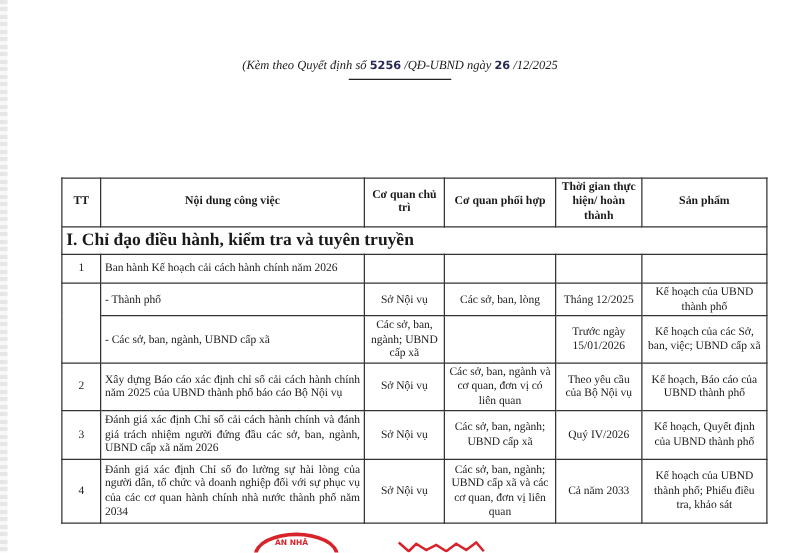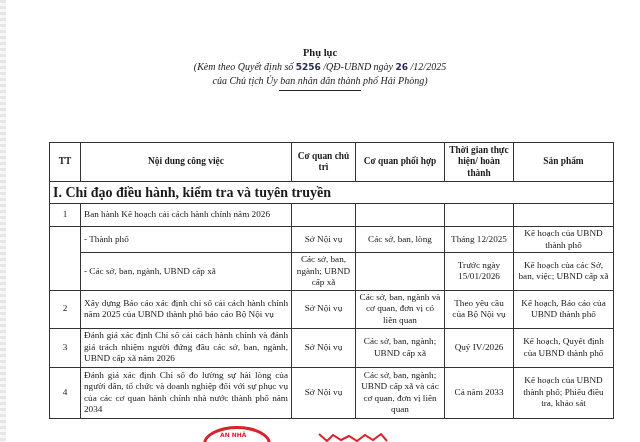--- a/index.html
+++ b/index.html
@@ -41,23 +41,21 @@
   .stamp-1 { left: 203px; width: 62px; }
   .stamp-1 span { position: absolute; top: 2px; left: 14px; font-family: "DejaVu Sans", sans-serif; font-size: 6px; color: #d9232b; font-weight: bold; }
   .signature { position: absolute; left: 317px; top: 432px; width: 72px; height: 10px; }
 </style>
 </head>
 <body>
 
 <div class="scan-edge"></div>
 
 <div class="header">
-  <div class="appendix-title">Phụ lục</div>
   <div class="subtitle"><span>(Kèm theo Quyết định số </span><span class="handwritten">5256</span><span> /QĐ-UBND ngày </span><span class="handwritten">26</span><span> /12/2025</span></div>
-  <div class="subtitle">của Chủ tịch Ủy ban nhân dân thành phố Hải Phòng)</div>
   <div class="rule"></div>
 </div>
 
 <table class="doc-table">
   <colgroup>
     <col style="width:31px">
       <col style="width:211px">
       <col style="width:64px">
       <col style="width:89px">
       <col style="width:69px">

